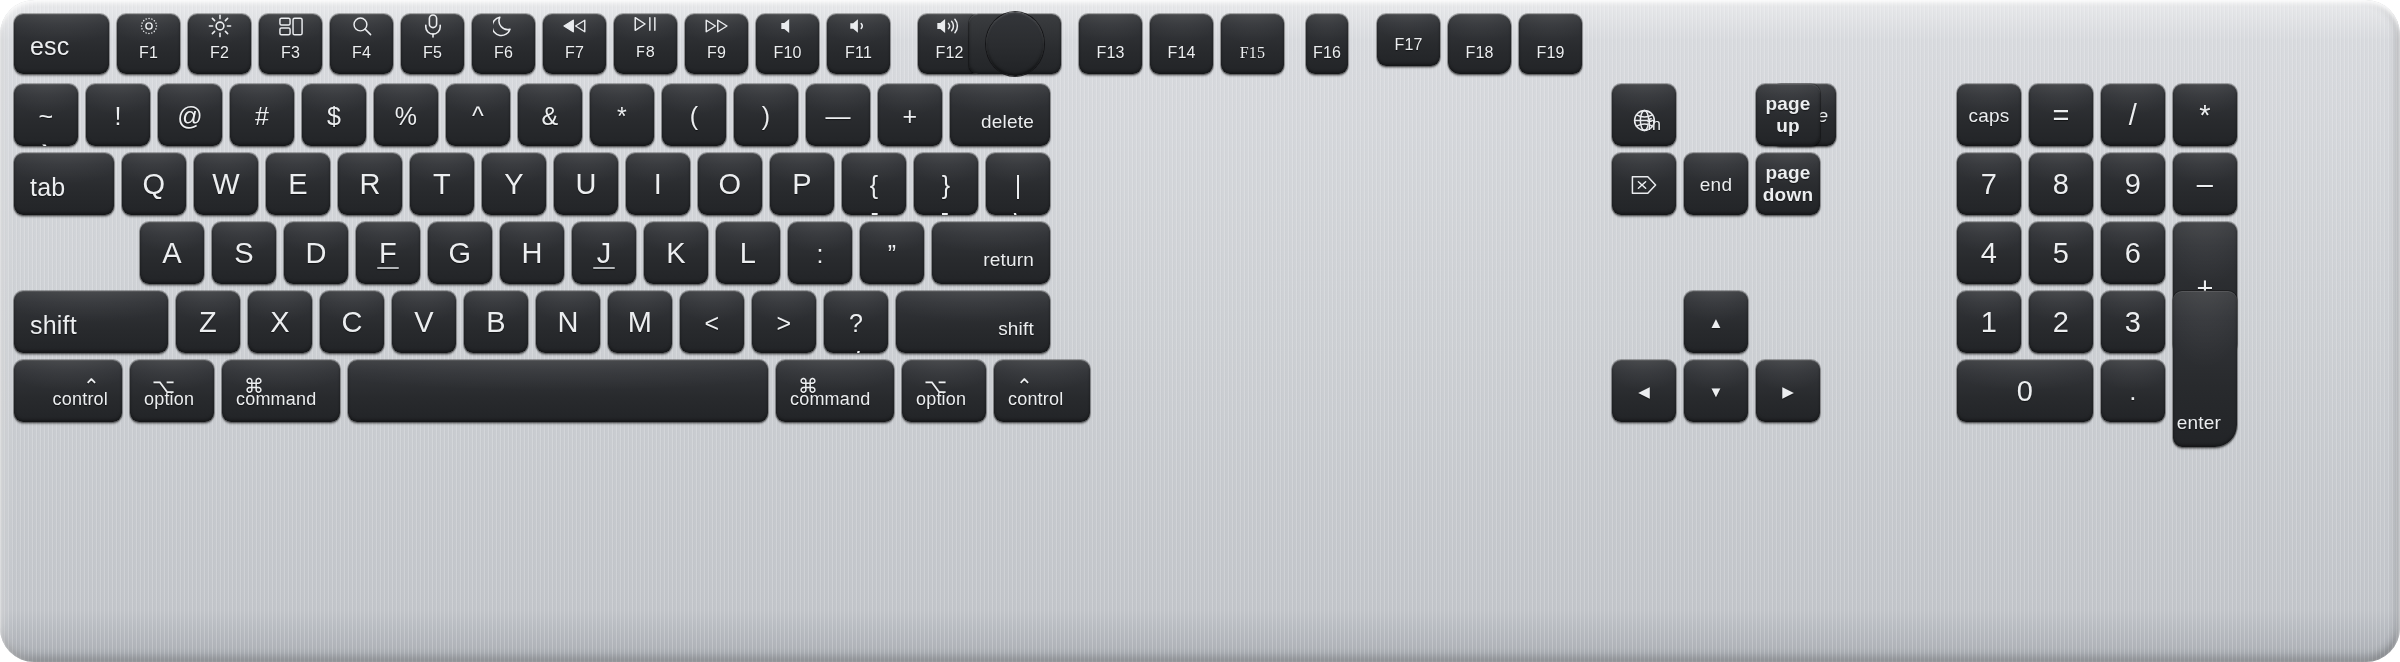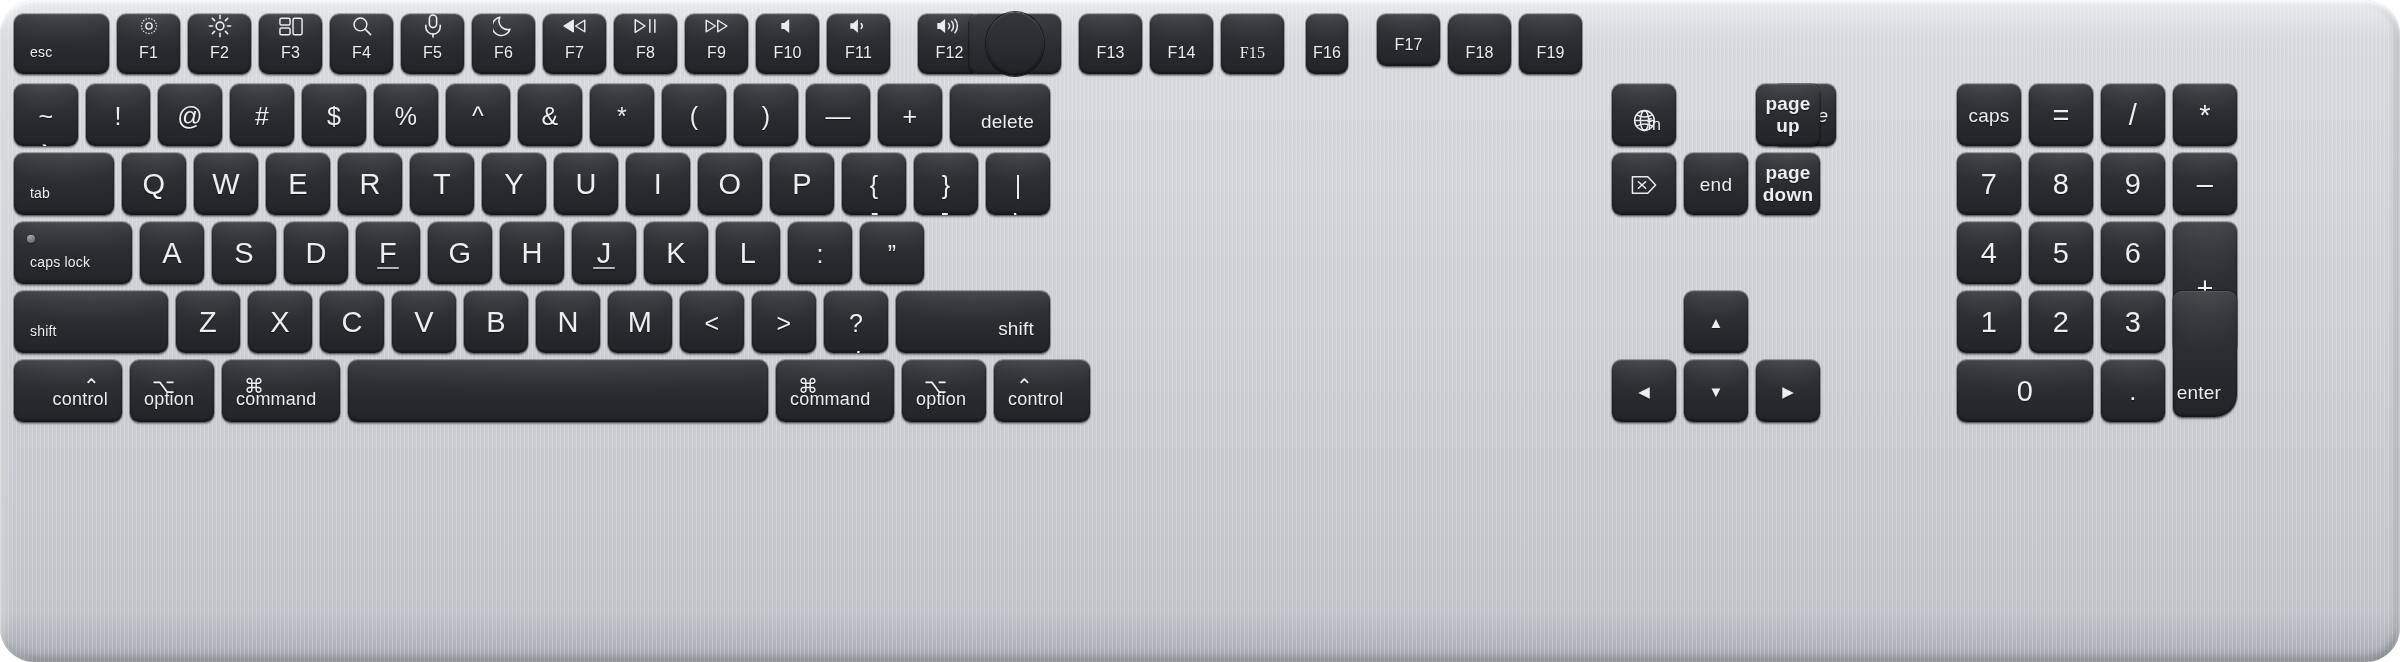--- a/index.html
+++ b/index.html
@@ -122,21 +122,21 @@
     left: 0; right: 0;
     bottom: 13px;
     text-align: center;
     font-size: 16px;
     font-weight: 400;
   }
   
   .w-bl {
     left: 16px;
     bottom: 15px;
-    font-size: 14px;
+    font-size: 25px;
     text-align: left;
   }
   
   .w-br {
     right: 16px;
     bottom: 15px;
     font-size: 19px;
     text-align: right;
   }
   
@@ -334,21 +334,21 @@
       </div>
       <div class="key" style="left: 543px; top: 14px; width: 63px; height: 60px;">
         <div class="face"></div>
         <div class="f-icon"><svg width="27" height="18" viewBox="0 0 30 18">
             <path class="solid" d="M13.6 2.6v12.8L3.4 9Z" fill="none" stroke-width="1.7"></path>
             <path d="M13.6 2.6v12.8L3.4 9Z"></path>
             <path d="M26.4 2.6v12.8L16.2 9Z"></path>
           </svg></div>
         <div class="lbl f-num">F7</div>
       </div>
-      <div class="key" style="left: 614px; top: 14px; width: 63px; height: 60px;">
+      <div class="key" style="left: 614px; top: 14px; width: 63px; height: 60px; font-family: Liberation Mono, monospace;">
         <div class="face"></div>
         <div class="f-icon"><svg width="25" height="18" viewBox="0 0 27 18">
             <path d="M2.4 2.2v13.6L13 9Z"></path>
             <line x1="18.2" y1="2.2" x2="18.2" y2="15.8"></line>
             <line x1="23.6" y1="2.2" x2="23.6" y2="15.8"></line>
           </svg></div>
         <div class="lbl f-num">F8</div>
       </div>
       <div class="key" style="left: 685px; top: 14px; width: 63px; height: 60px;">
         <div class="face"></div>
@@ -535,25 +535,20 @@
       <div class="key" style="left: 914px; top: 153px; width: 64px; height: 62px;">
         <div class="face"></div>
         <div class="lbl d-top">}</div>
         <div class="lbl d-bot">]</div>
       </div>
       <div class="key" style="left: 986px; top: 153px; width: 64px; height: 62px;">
         <div class="face"></div>
         <div class="lbl d-top">|</div>
         <div class="lbl d-bot">\</div>
       </div>
-      <div class="key" style="left: 14px; top: 222px; width: 118px; height: 62px;">
-        <div class="face"></div>
-        <div class="led"></div>
-        <div class="lbl w-bl">caps lock</div>
-      </div>
       <div class="key" style="left: 140px; top: 222px; width: 64px; height: 62px;">
         <div class="face"></div>
         <div class="lbl c-mid">A</div>
       </div>
       <div class="key" style="left: 212px; top: 222px; width: 64px; height: 62px;">
         <div class="face"></div>
         <div class="lbl c-mid">S</div>
       </div>
       <div class="key" style="left: 284px; top: 222px; width: 64px; height: 62px;">
         <div class="face"></div>
@@ -587,20 +582,24 @@
       </div>
       <div class="key" style="left: 788px; top: 222px; width: 64px; height: 62px;">
         <div class="face"></div>
         <div class="lbl d-top">:</div>
         <div class="lbl d-bot">;</div>
       </div>
       <div class="key" style="left: 860px; top: 222px; width: 64px; height: 62px;">
         <div class="face"></div>
         <div class="lbl d-top">”</div>
         <div class="lbl d-bot">’</div>
+      </div>
+      <div class="key" style="left: 932px; top: 222px; width: 118px; height: 62px;">
+        <div class="face"></div>
+        <div class="lbl w-br">return</div>
       </div>
       <div class="key" style="left: 14px; top: 291px; width: 154px; height: 62px;">
         <div class="face"></div>
         <div class="lbl w-bl">shift</div>
       </div>
       <div class="key" style="left: 176px; top: 291px; width: 64px; height: 62px;">
         <div class="face"></div>
         <div class="lbl c-mid">Z</div>
       </div>
       <div class="key" style="left: 248px; top: 291px; width: 64px; height: 62px;">
@@ -793,18 +792,18 @@
         <div class="lbl c-mid">3</div>
       </div>
       <div class="key" style="left: 1957px; top: 360px; width: 136px; height: 62px;">
         <div class="face"></div>
         <div class="lbl c-mid">0</div>
       </div>
       <div class="key" style="left: 2101px; top: 360px; width: 64px; height: 62px;">
         <div class="face"></div>
         <div class="lbl c-mid" style="font-size: 26px;">.</div>
       </div>
-      <div class="key" style="left: 2173px; top: 291px; width: 64px; height: 126px; border-bottom-right-radius: 22px;">
+      <div class="key" style="left: 2173px; top: 291px; width: 64px; height: 156px; border-bottom-right-radius: 22px;">
         <div class="face"></div>
         <div class="lbl w-br">enter</div>
       </div>
     </div>
 </div>
 
 </body></html>

